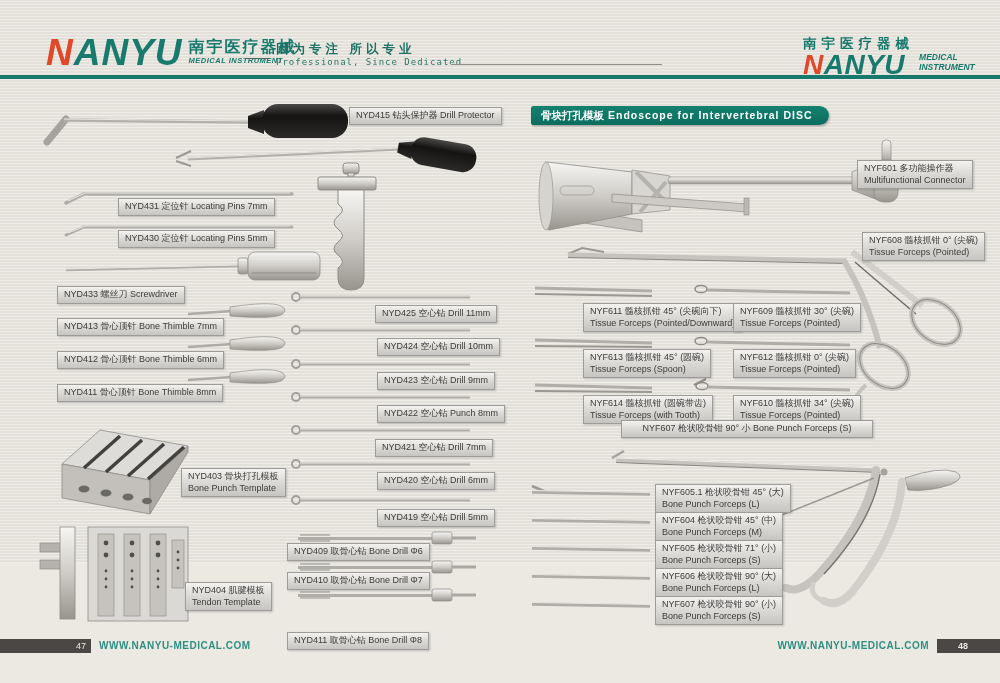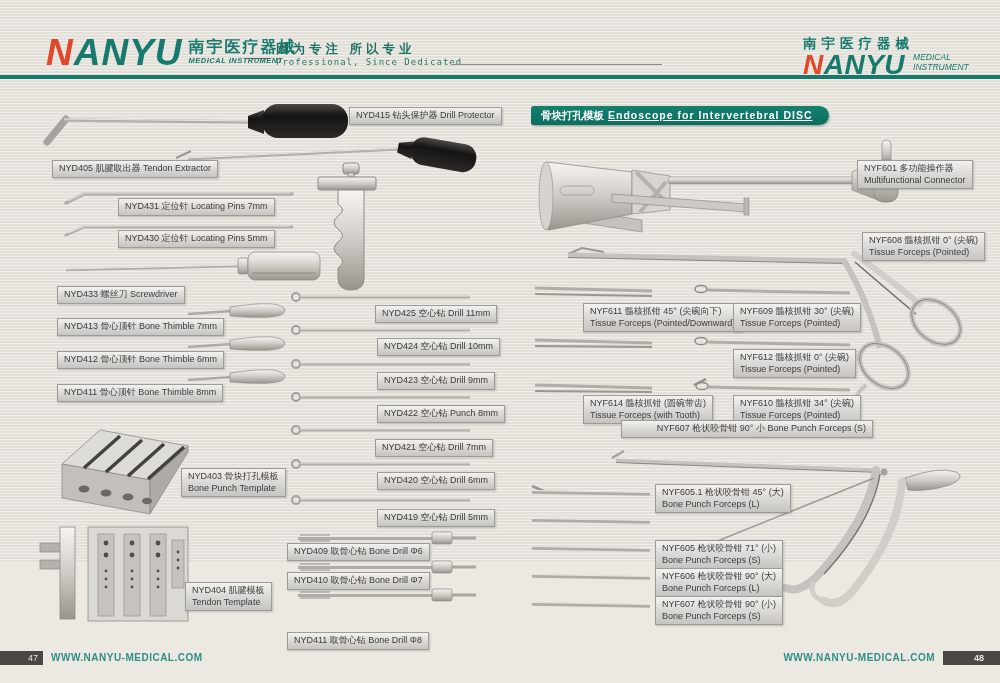--- a/index.html
+++ b/index.html
@@ -20,39 +20,39 @@
   .tagline{position:absolute;left:276px;top:42px;}
   .tcn{font-weight:bold;font-size:12.5px;color:#1d7265;letter-spacing:4px;line-height:15px;}
   .ten{font-family:"DejaVu Sans Mono",monospace;font-size:9px;color:#2a7668;letter-spacing:1px;}
   .tag-rule{position:absolute;left:452px;top:64px;width:210px;height:1px;background:#8f8d88;}
   .logo-right{position:absolute;left:803px;top:36px;}
   .rcn{font-weight:bold;font-size:13.5px;color:#177a6d;letter-spacing:5px;line-height:15px;}
   .rrow{display:flex;align-items:flex-start;margin-top:0;}
   .nanyu2{font-style:italic;font-weight:bold;font-size:28px;line-height:28px;letter-spacing:.5px;}
   .nanyu2 .n{color:#e0482a;}
   .nanyu2 .anyu{color:#177a6d;}
-  .rsub{margin-left:8px;margin-top:2px;font-weight:normal;font-style:italic;font-size:8.5px;line-height:9.5px;color:#177a6d;}
+  .rsub{margin-left:14px;margin-top:2px;font-weight:bold;font-style:italic;font-size:8.5px;line-height:9.5px;color:#177a6d;}
   .top-rule{position:absolute;left:0;top:75px;width:1000px;height:3.5px;background:#17796c;}
   
   .banner{position:absolute;left:531px;top:106px;background:linear-gradient(180deg,#14816f,#0b6d5e);color:#fff;
     font-weight:bold;font-size:10.5px;line-height:13px;padding:3px 16px 3px 10px;border-radius:3px 11px 11px 3px;
     box-shadow:1px 1.5px 2px rgba(0,0,0,.25);white-space:nowrap;}
-  .banner .en{letter-spacing:1px;margin-left:4px;text-decoration:underline;}
+  .banner .en{letter-spacing:1px;margin-left:4px;}
   
   .lbl{position:absolute;background:linear-gradient(180deg,#f3f2ef 0%,#dddbd7 45%,#c7c5c1 100%);
     border:1px solid #9e9c98;color:#3c3c3c;font-size:9px;line-height:11.5px;padding:2px 6px;
     box-shadow:1px 1px 2px rgba(60,58,54,.25);white-space:nowrap;}
-  .lbl.c{text-align:right;}
+  .lbl.c{text-align:center;}
   
   .foot-left{position:absolute;left:0;top:636px;display:flex;align-items:center;}
   .foot-right{position:absolute;right:0;top:636px;display:flex;align-items:center;}
-  .pagebar{background:#4a4745;color:#e8e6e2;font-size:9px;height:14px;line-height:14px;}
+  .pagebar{background:#4a4745;color:#e8e6e2;font-size:9px;height:14px;line-height:14px;padding-left:48px;}
   .pagebar.l{width:38px;text-align:right;padding-right:5px;}
-  .pagebar.r{width:42px;text-align:center;padding-left:15px;font-weight:bold;}
-  .site{color:#2e8f82;font-weight:bold;font-size:10px;letter-spacing:.5px;margin:16px 8px;}
+  .pagebar.r{width:42px;text-align:left;padding-left:21px;font-weight:bold;}
+  .site{color:#2e8f82;font-weight:bold;font-size:10px;letter-spacing:.5px;margin:4px 8px;}
   .art{position:absolute;left:0;top:0;}
 </style>
 </head>
 <body>
 
 <div class="page">
 
   <svg class="art" width="1000" height="683" viewBox="0 0 1000 683">
     <defs>
       <linearGradient id="met" x1="0" y1="0" x2="0" y2="1">
@@ -346,23 +346,20 @@
   </div>
   <div class="top-rule"></div>
 
   <div class="banner">
     <span>骨块打孔模板</span><span class="en">Endoscope for Intervertebral DISC</span>
   </div>
 
   <div class="lbl" style="left:349px;top:107px">
       <div>NYD415 钻头保护器 Drill Protector</div>
     </div>
-  <div class="lbl" style="left:52px;top:160px">
-      <div>NYD405 肌腱取出器 Tendon Extractor</div>
-    </div>
   <div class="lbl" style="left:118px;top:198px">
       <div>NYD431 定位针 Locating Pins  7mm</div>
     </div>
   <div class="lbl" style="left:118px;top:230px">
       <div>NYD430 定位针 Locating Pins  5mm</div>
     </div>
   <div class="lbl" style="left:57px;top:286px">
       <div>NYD433 螺丝刀 Screwdriver</div>
     </div>
   <div class="lbl" style="left:57px;top:318px">
@@ -422,39 +419,47 @@
       <div>Tissue Forceps (Pointed)</div>
     </div>
   <div class="lbl" style="left:583px;top:303px">
       <div>NYF611 髓核抓钳 45° (尖碗向下)</div>
       <div>Tissue Forceps (Pointed/Downward)</div>
     </div>
   <div class="lbl" style="left:733px;top:303px">
       <div>NYF609 髓核抓钳 30° (尖碗)</div>
       <div>Tissue Forceps (Pointed)</div>
     </div>
+  <div class="lbl" style="left:583px;top:349px">
+      <div>NYF613 髓核抓钳 45° (圆碗)</div>
+      <div>Tissue Forceps (Spoon)</div>
+    </div>
   <div class="lbl" style="left:733px;top:349px">
       <div>NYF612 髓核抓钳 0° (尖碗)</div>
       <div>Tissue Forceps (Pointed)</div>
     </div>
   <div class="lbl" style="left:583px;top:395px">
       <div>NYF614 髓核抓钳 (圆碗带齿)</div>
       <div>Tissue Forceps (with Tooth)</div>
     </div>
   <div class="lbl" style="left:733px;top:395px">
       <div>NYF610 髓核抓钳 34° (尖碗)</div>
       <div>Tissue Forceps (Pointed)</div>
     </div>
   <div class="lbl c" style="left:621px;top:420px;width:238px">
       <div>NYF607 枪状咬骨钳 90°  小  Bone Punch Forceps (S)</div>
     </div>
   <div class="lbl" style="left:655px;top:484px">
       <div>NYF605.1 枪状咬骨钳 45° (大)</div>
       <div>Bone Punch Forceps (L)</div>
     </div>
+  <div class="lbl" style="left:655px;top:512px">
+      <div>NYF604 枪状咬骨钳 45° (中)</div>
+      <div>Bone Punch Forceps (M)</div>
+    </div>
   <div class="lbl" style="left:655px;top:540px">
       <div>NYF605 枪状咬骨钳 71° (小)</div>
       <div>Bone Punch Forceps (S)</div>
     </div>
   <div class="lbl" style="left:655px;top:568px">
       <div>NYF606 枪状咬骨钳 90° (大)</div>
       <div>Bone Punch Forceps (L)</div>
     </div>
   <div class="lbl" style="left:655px;top:596px">
       <div>NYF607 枪状咬骨钳 90° (小)</div>

